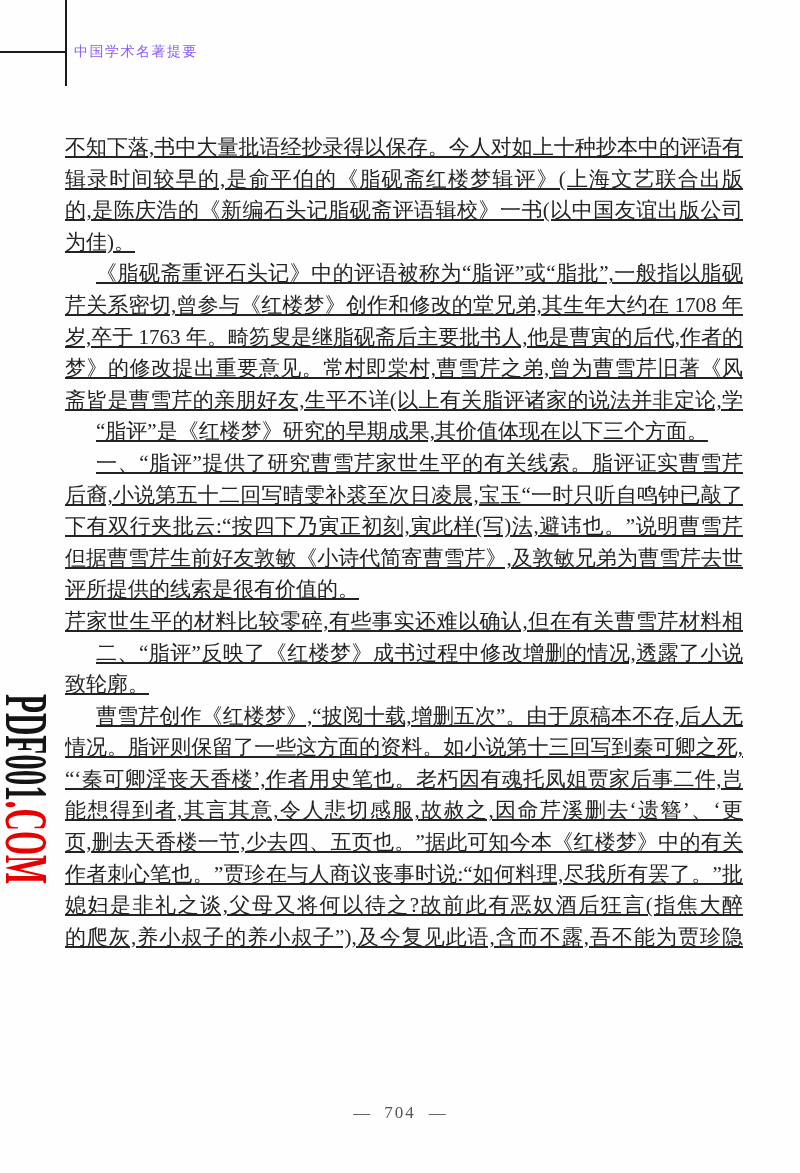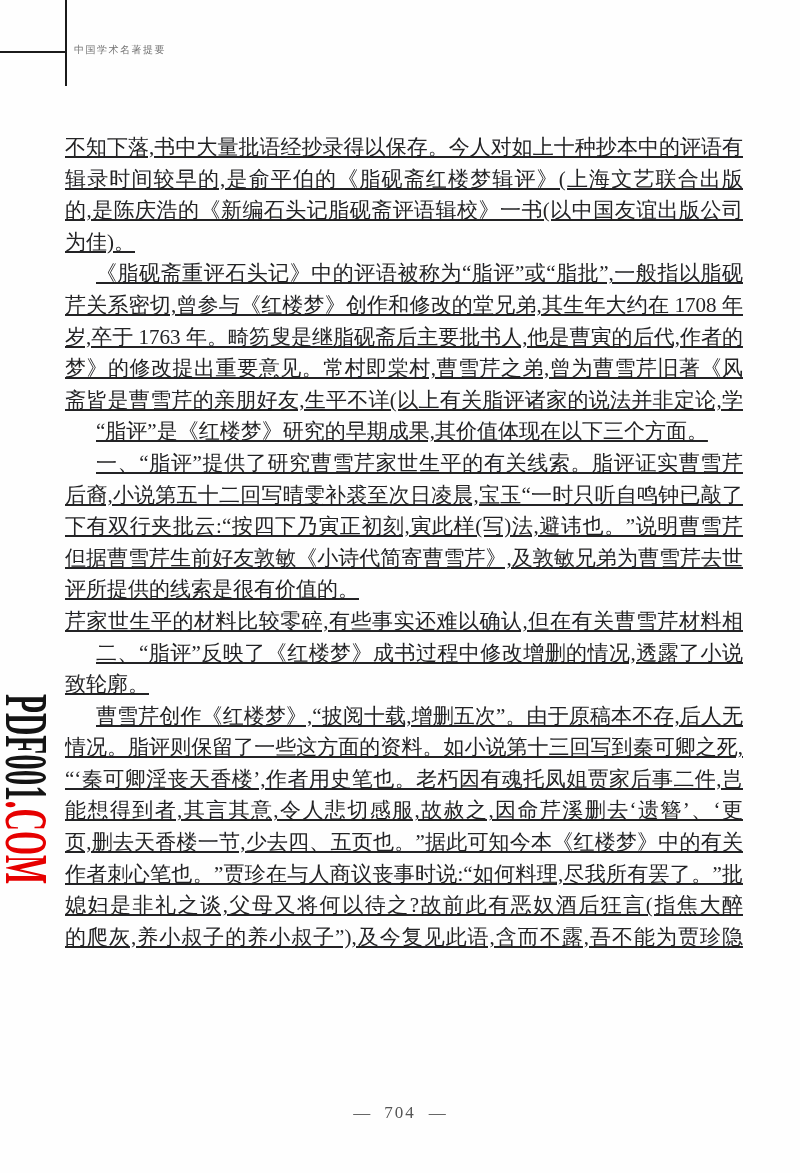--- a/index.html
+++ b/index.html
@@ -10,21 +10,21 @@
     overflow: hidden;
     font-family: "Liberation Serif", "DejaVu Serif", serif;
   }
   .page { position: absolute; inset: 0; background: #fefefe; }
 
   
   .rule-v { position: absolute; left: 65px; top: 0; width: 2px; height: 86px; background: #1b1b1b; }
   .rule-h { position: absolute; left: 0; top: 51px; width: 66px; height: 2px; background: #1b1b1b; }
   .header-title {
     position: absolute; left: 74px; top: 43px;
-    font-size: 10px; color: #737373; letter-spacing: 1.5px;
+    font-size: 14px; color: #8b5cf6; letter-spacing: 1.5px;
     font-family: "Liberation Serif", "DejaVu Serif", serif;
   }
 
   
   .body-text {
     position: absolute; left: 65px; top: 132px; width: 678px;
     font-size: 21px; color: #232325; text-decoration: underline;
   }
   .line {
     height: 31.6px; line-height: 31.6px;

